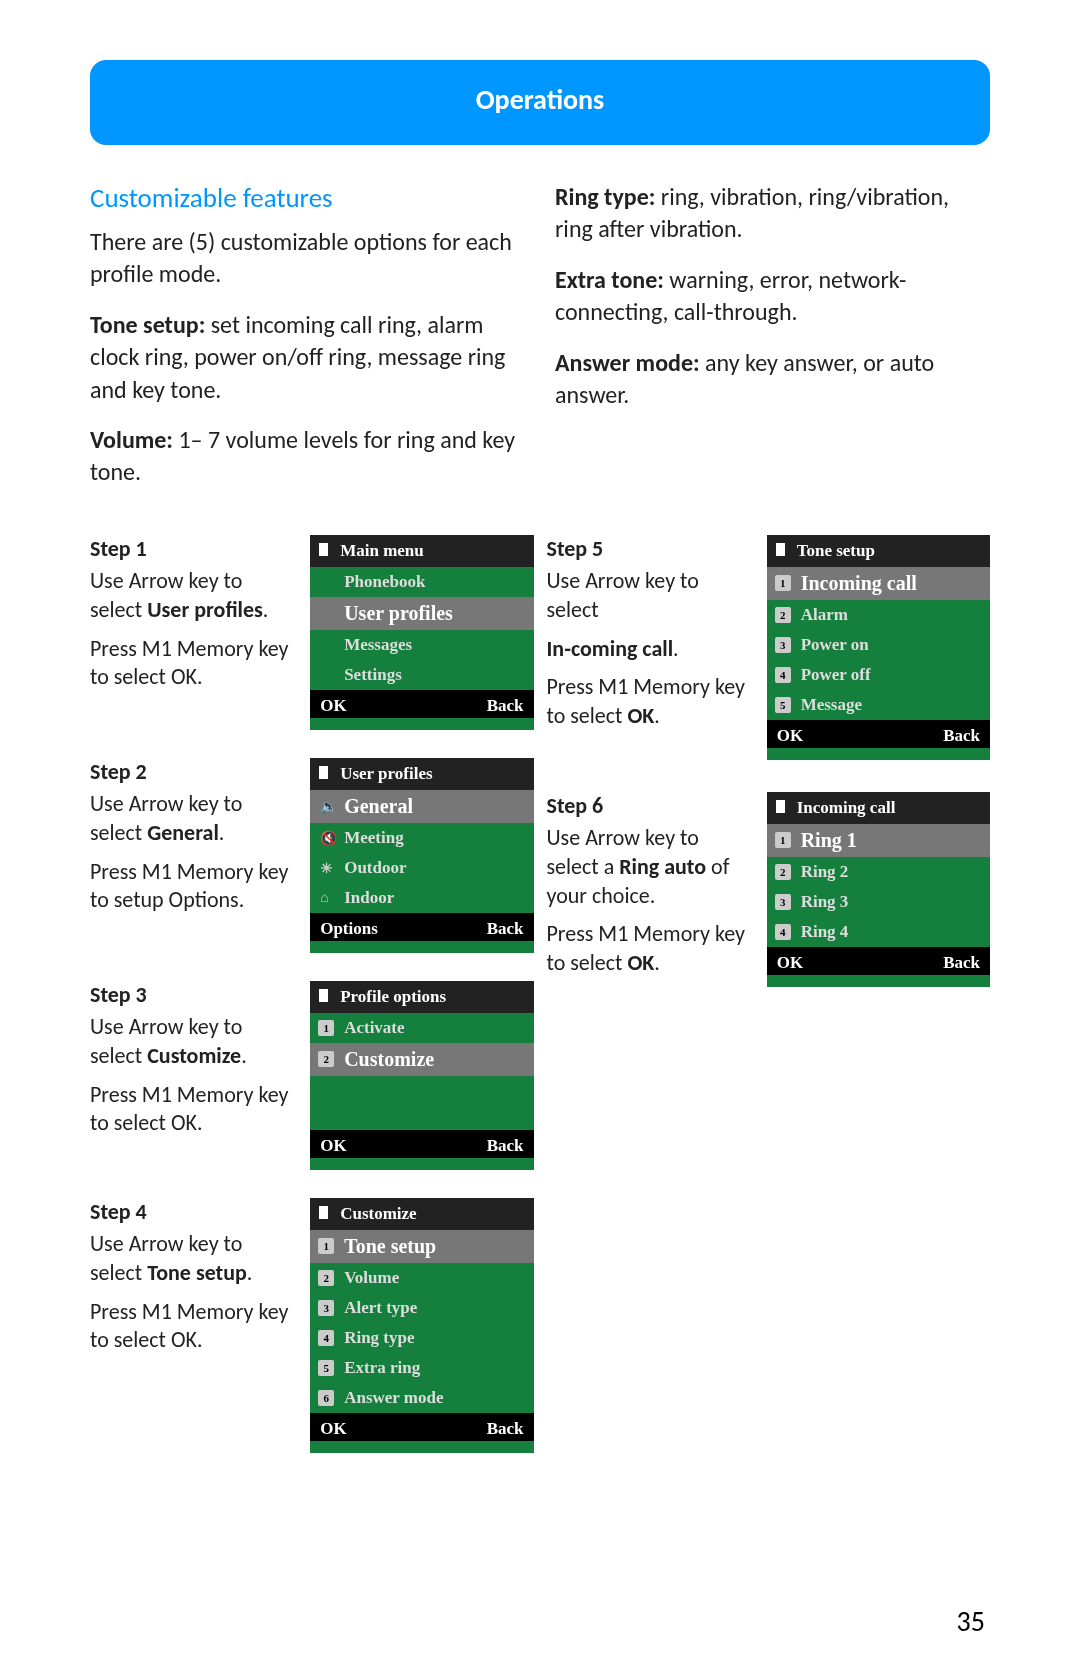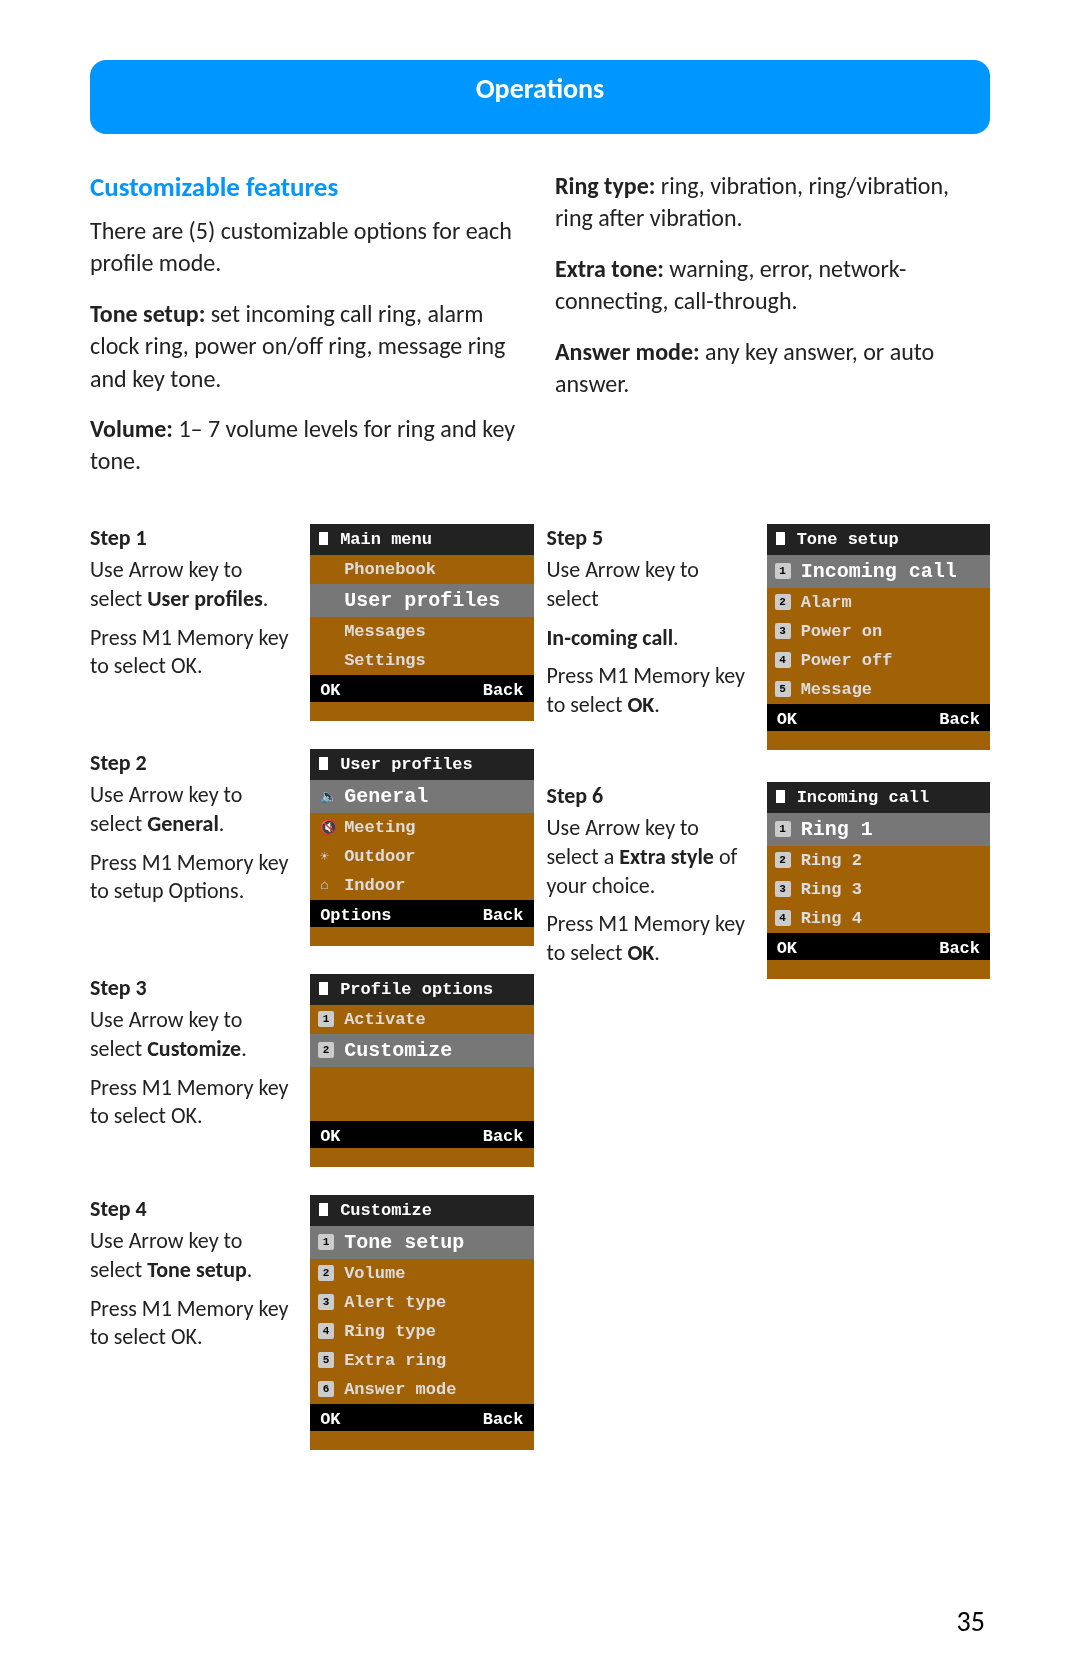--- a/index.html
+++ b/index.html
@@ -13,34 +13,34 @@
   }
   .page {
     padding: 60px 90px 40px 90px;
   }
   .header-banner {
     background: #0096ff;
     color: #fff;
     font-weight: bold;
     text-align: center;
     border-radius: 16px;
-    padding: 11px 0 28px 0;
+    padding: 22px 0 28px 0;
     font-size: 28px;
     margin-bottom: 36px;
   }
   .columns {
     display: flex;
     gap: 30px;
   }
   .col {
     width: 50%;
   }
   .section-title {
     color: #0096ff;
-    font-weight: bold;
+    font-weight: normal;
     font-size: 27px;
     margin-bottom: 12px;
   }
   .body-text {
     font-size: 24px;
     line-height: 1.35;
     margin-bottom: 18px;
     color: #222;
   }
   .body-text .b { font-weight: bold; }
@@ -65,25 +65,25 @@
     font-size: 22px;
     line-height: 1.3;
     color: #222;
   }
   .step-text .step-label { font-weight: bold; display:block; margin-bottom:4px;}
   .step-text .b { font-weight: bold; }
   .step-text p { margin-bottom: 10px; }
 
   .screen {
     width: 52%;
-    background: #a16207;
+    background: #15803d;
     color: #fff;
-    font-family: Liberation Mono, monospace;
+    font-family: Liberation Serif, serif;
     font-size: 18px;
-    padding-bottom: 19px;
+    padding-bottom: 12px;
   }
   .screen .titlebar {
     background: #222;
     padding: 6px 8px 6px 30px;
     font-weight: bold;
     position: relative;
     font-size: 17px;
   }
   .screen .titlebar::before {
     content: "";
@@ -272,21 +272,21 @@
           <div class="softkeys">
               <span>OK</span>
               <span>Back</span>
             </div>
         </div>
       </div>
 
       <div class="step-row" style="margin-top:4px">
         <div class="step-text">
           <span class="step-label">Step 6</span>
-          <p><span>Use Arrow key to select a </span><span class="b">Extra style</span><span> of your choice.</span></p>
+          <p><span>Use Arrow key to select a </span><span class="b">Ring auto</span><span> of your choice.</span></p>
           <p><span>Press M1 Memory key to select </span><span class="b">OK</span><span>.</span></p>
         </div>
         <div class="screen">
           <div class="titlebar">Incoming call</div>
           <div class="item sel"><span class="num">1</span><span>Ring 1</span></div>
           <div class="item"><span class="num">2</span><span>Ring 2</span></div>
           <div class="item"><span class="num">3</span><span>Ring 3</span></div>
           <div class="item"><span class="num">4</span><span>Ring 4</span></div>
           <div class="softkeys">
               <span>OK</span>

